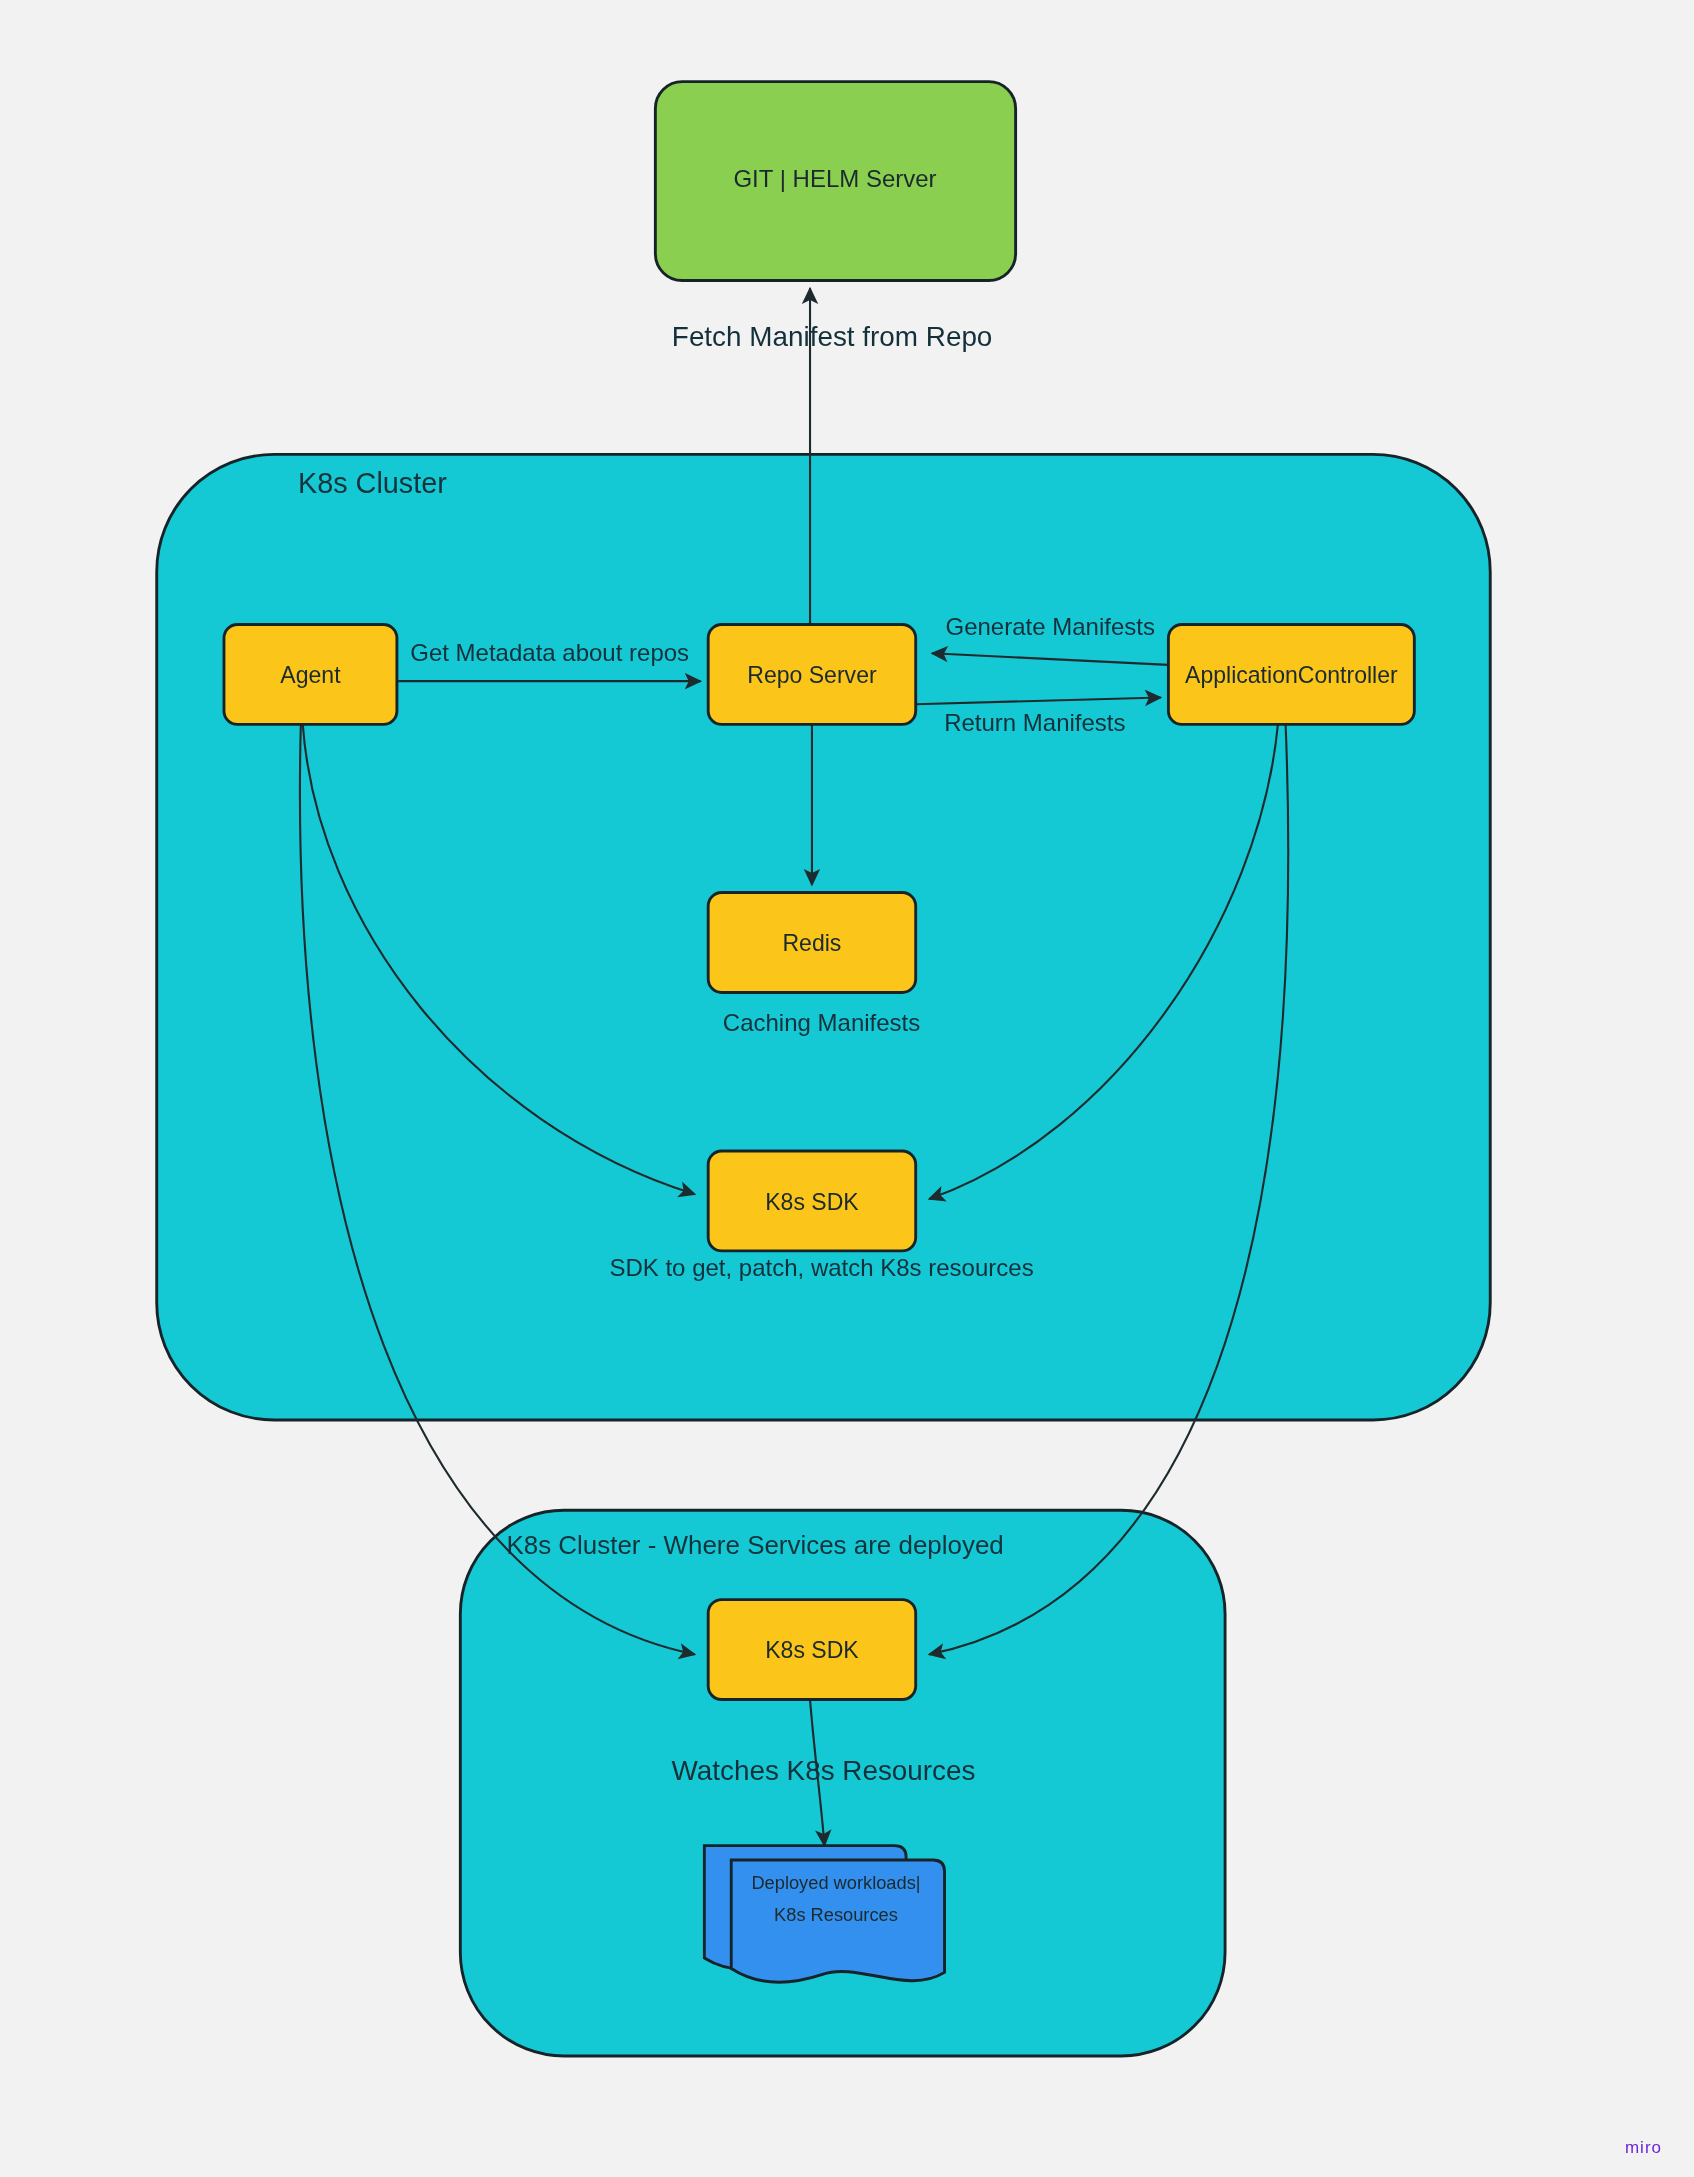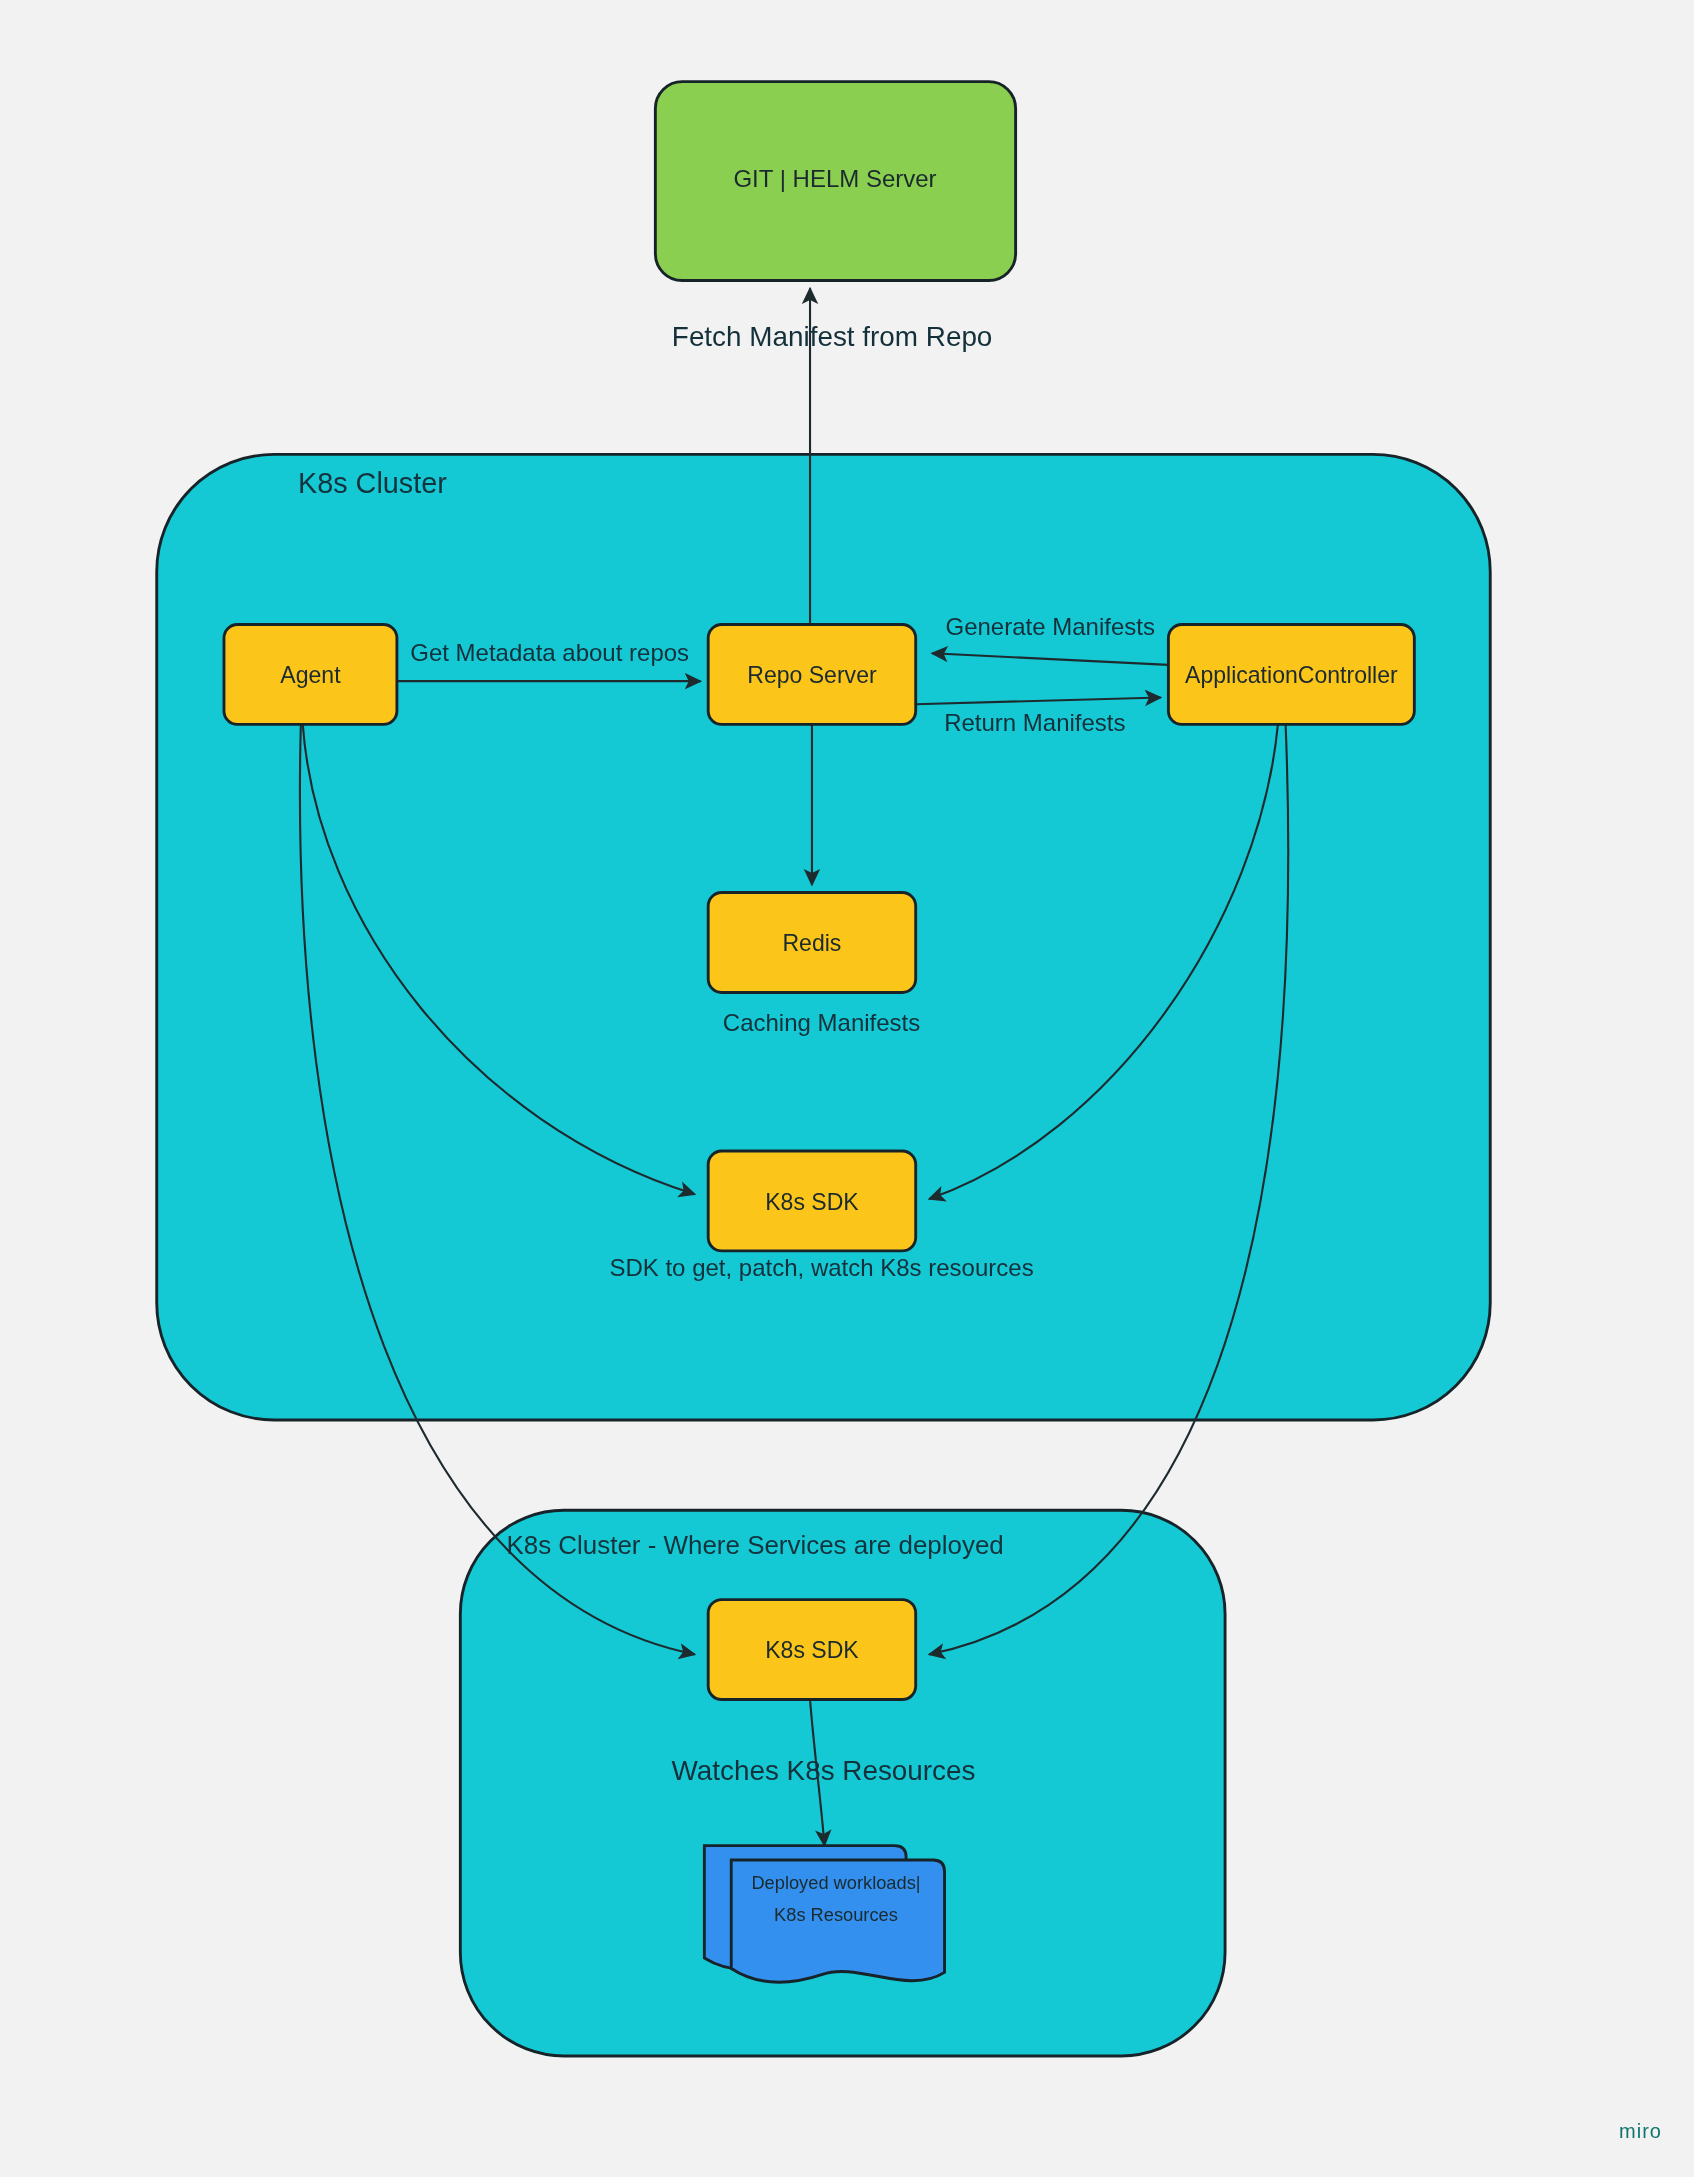--- a/index.html
+++ b/index.html
@@ -41,25 +41,25 @@
     fill: none;
     stroke: #1d2b2f;
     stroke-width: 2.2;
   }
   .shape-stroke {
     stroke: #16242a;
   }
   .watermark {
     position: absolute;
     right: 33px;
-    bottom: 35px;
+    bottom: 20px;
     font-family: "Liberation Sans", sans-serif;
-    font-size: 20px;
+    font-size: 17px;
     letter-spacing: 1px;
-    color: #0f766e;
+    color: #6d28d9;
     user-select: none;
   }
 </style>
 </head>
 <body>
 
 <div id="canvas">
 
   <svg id="diagram-svg" viewBox="0 0 1764 2267">
     <defs>

